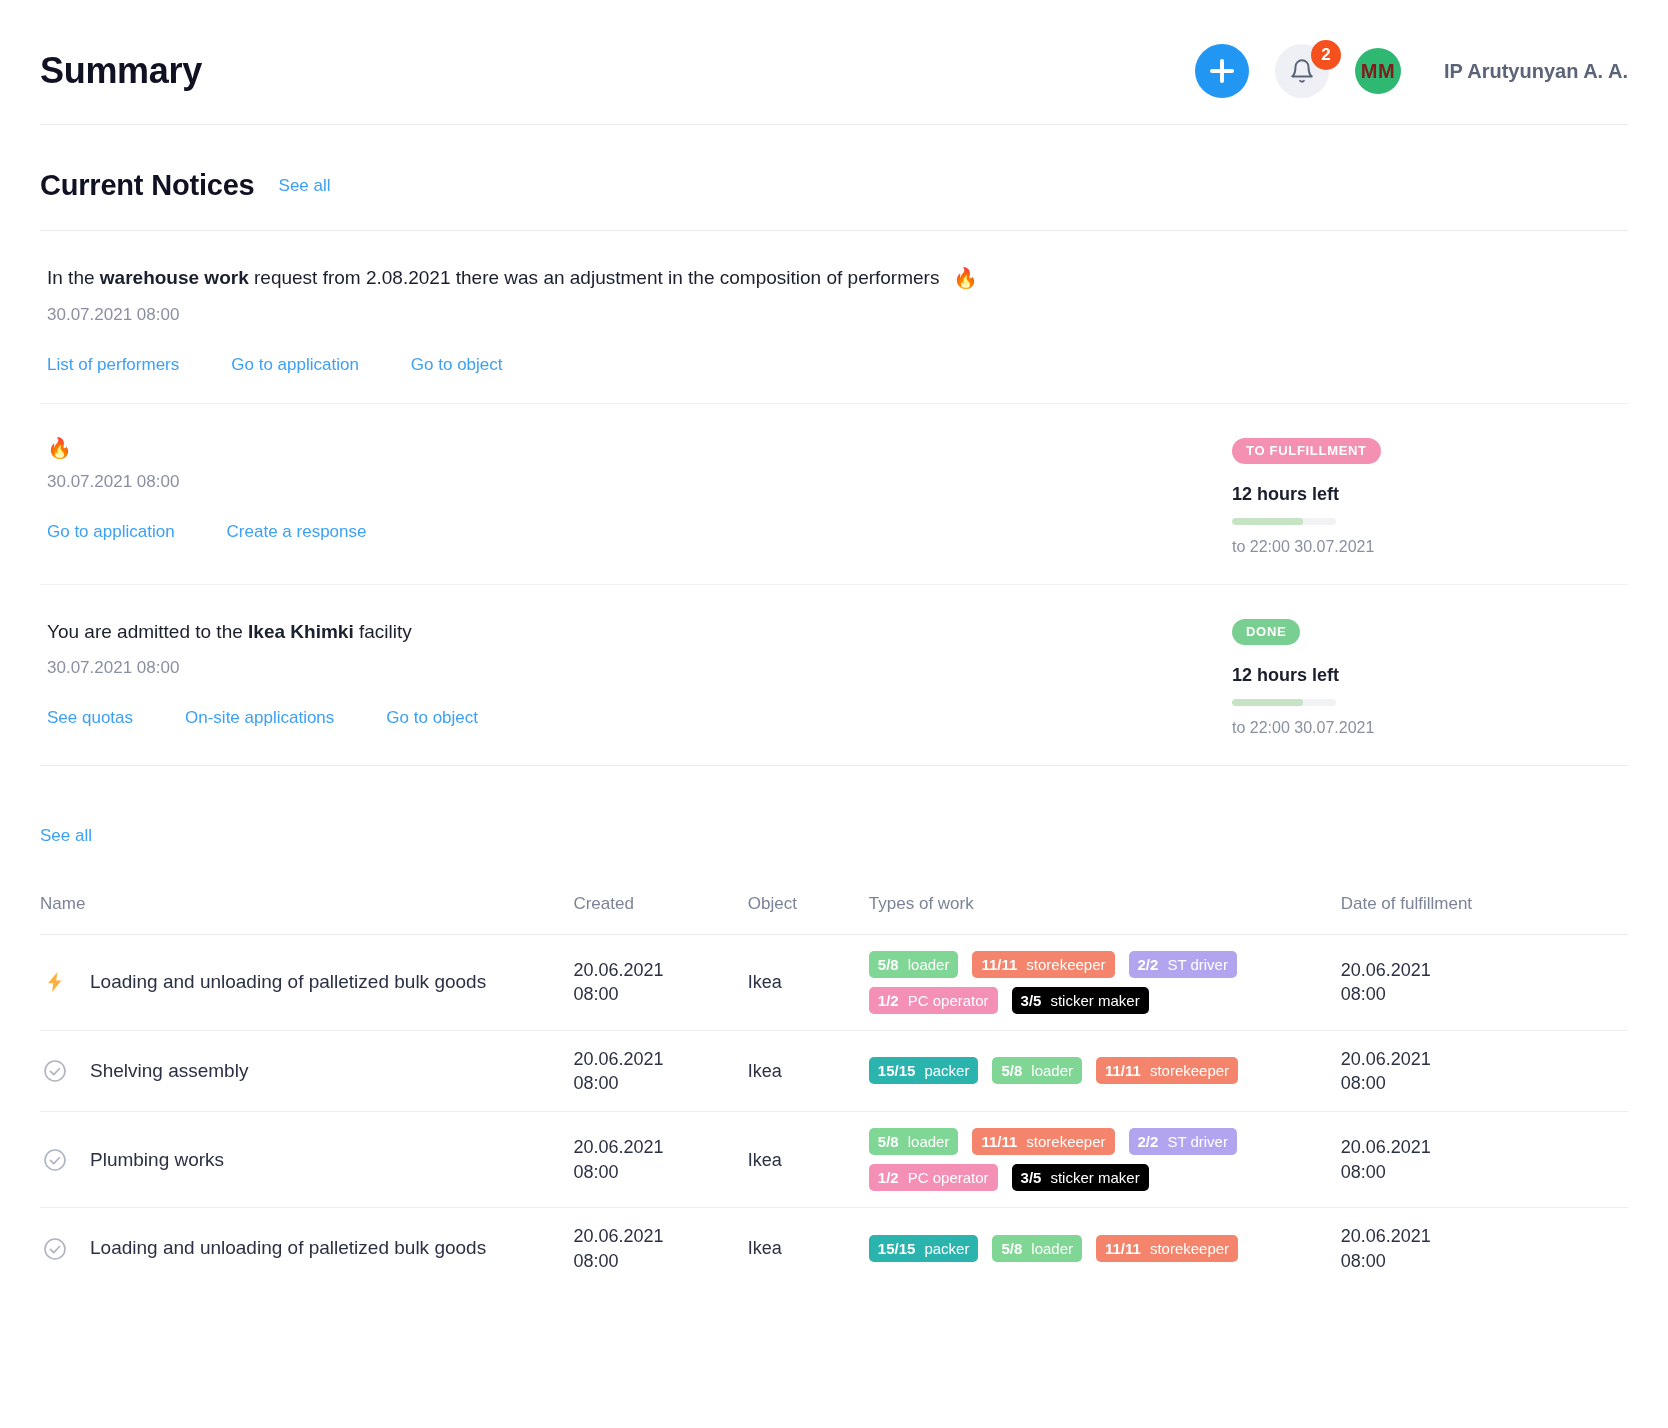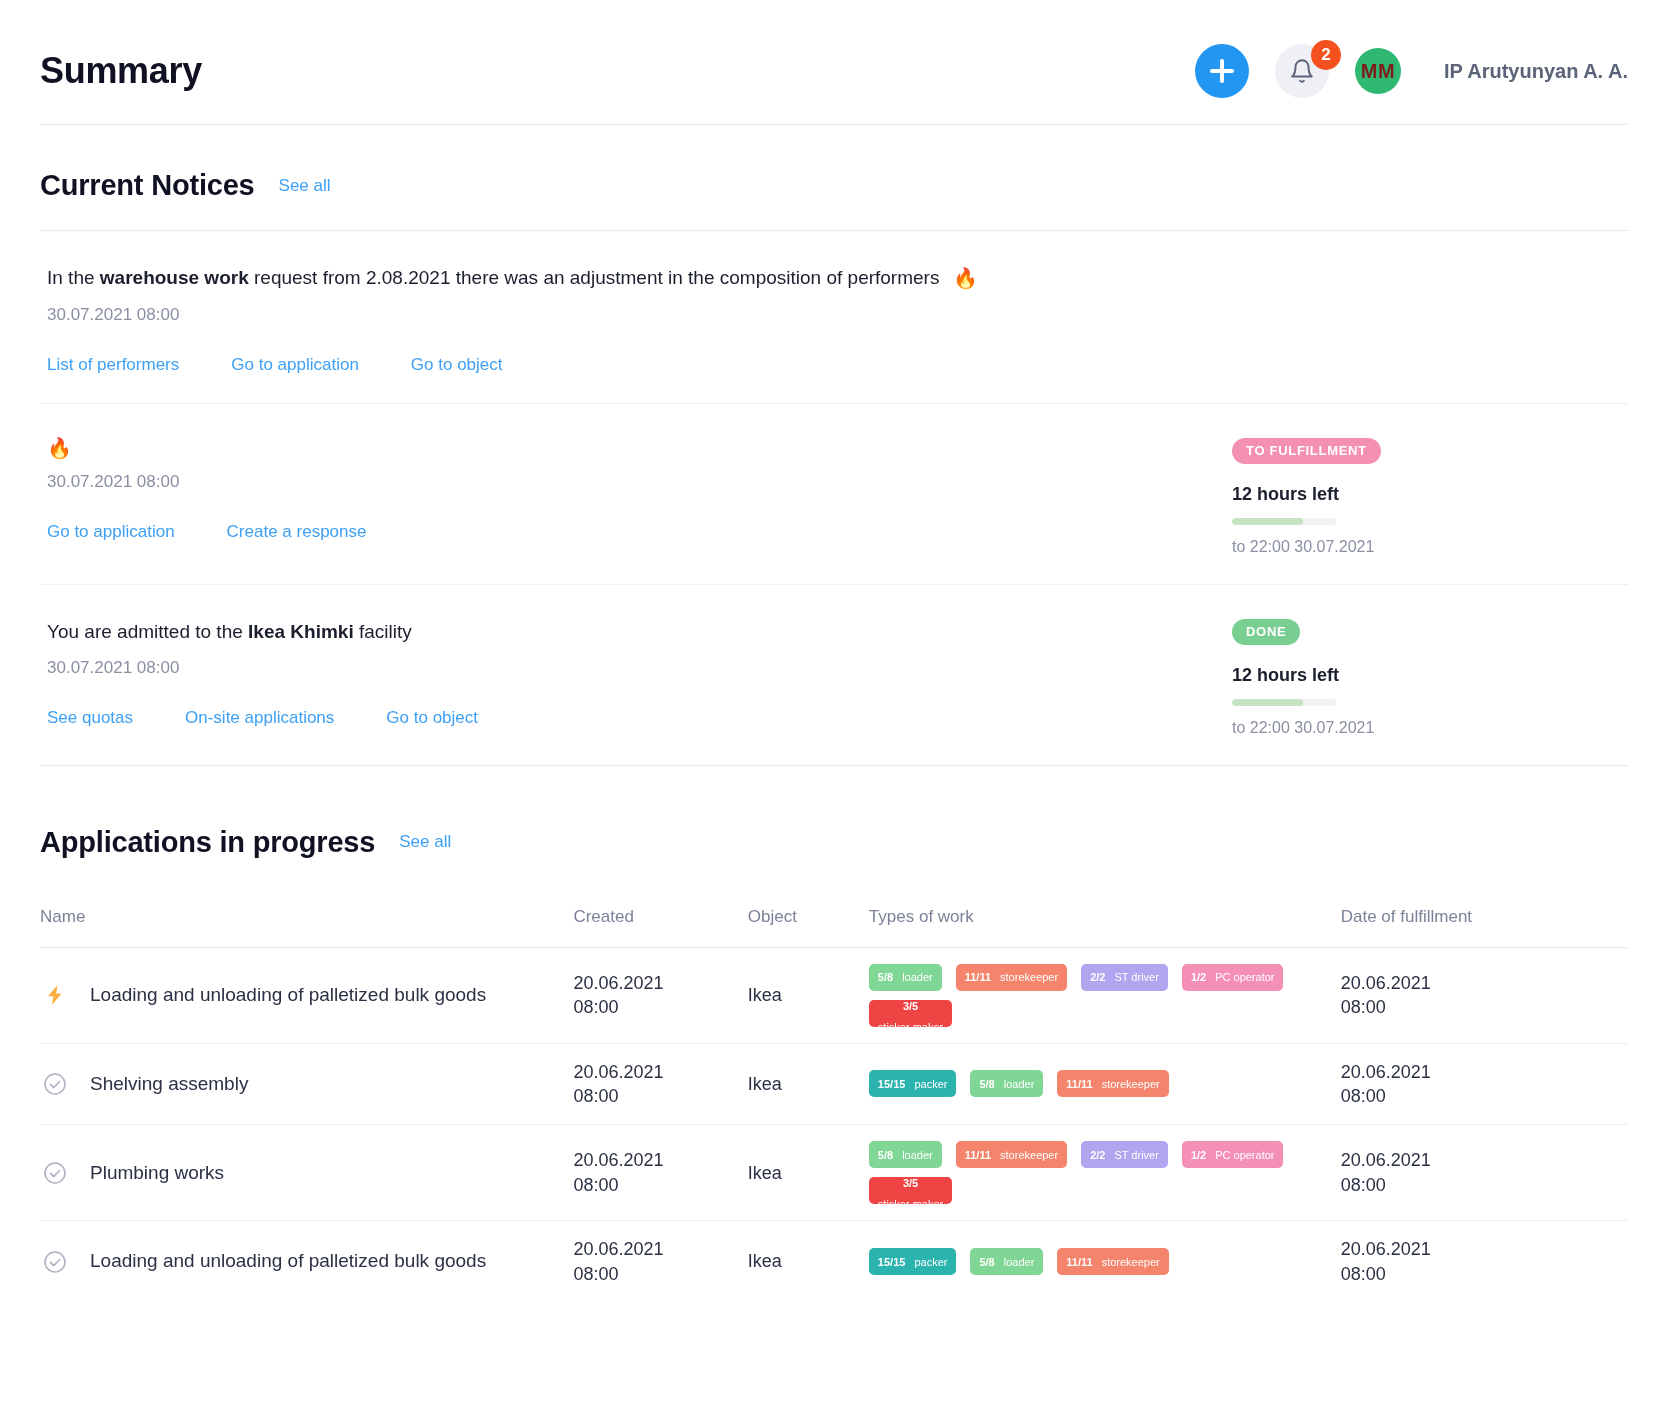--- a/index.html
+++ b/index.html
@@ -118,29 +118,29 @@
 
   .name-cell { display: flex; align-items: center; gap: 20px; }
   .row-icon { flex: 0 0 30px; width: 30px; height: 30px; display: flex; align-items: center; justify-content: center; }
   .row-name { font-size: 19px; line-height: 1.38; color: #2b3044; }
   .cell-muted { font-size: 18px; color: #2b3044; line-height: 1.35; }
 
   .tags { display: flex; flex-wrap: wrap; gap: 9px 14px; }
   .tag {
     display: inline-flex; align-items: center; gap: 9px;
     height: 27px; padding: 0 9px; border-radius: 5px;
-    font-size: 11px; color: #ffffff; white-space: nowrap;
+    font-size: 15px; color: #ffffff; white-space: nowrap;
   }
   .tag .num { font-weight: 700; }
   .tag .lbl { font-weight: 400; }
   .t-green  { background: #80d695; }
   .t-salmon { background: #f4846b; }
   .t-purple { background: #b3a4ef; }
   .t-pink   { background: #f48fb6; }
-  .t-amber  { background: #ef4444; flex-direction: column; }
+  .t-amber  { background: #000000; }
   .t-teal   { background: #2bb3ae; }
 </style>
 </head>
 <body>
 
 <div class="page">
 
   <div class="topbar">
     <div class="page-title">Summary</div>
     <div class="top-actions">
@@ -237,21 +237,20 @@
       <div class="bar-track">
         <div class="bar-fill" style="width: 68%;"></div>
       </div>
       <div class="bar-caption">to 22:00 30.07.2021</div>
     </div>
   </div>
 
   <div class="hr"></div>
 
   <div class="section-head" style="padding-top:60px;">
-    <div class="section-title">Applications in progress</div>
     <a class="see-all">See all</a>
   </div>
 
   <table class="apps">
     <thead>
       <tr>
         <th class="col-name">Name</th>
         <th class="col-created">Created</th>
         <th class="col-object">Object</th>
         <th class="col-types">Types of work</th>

